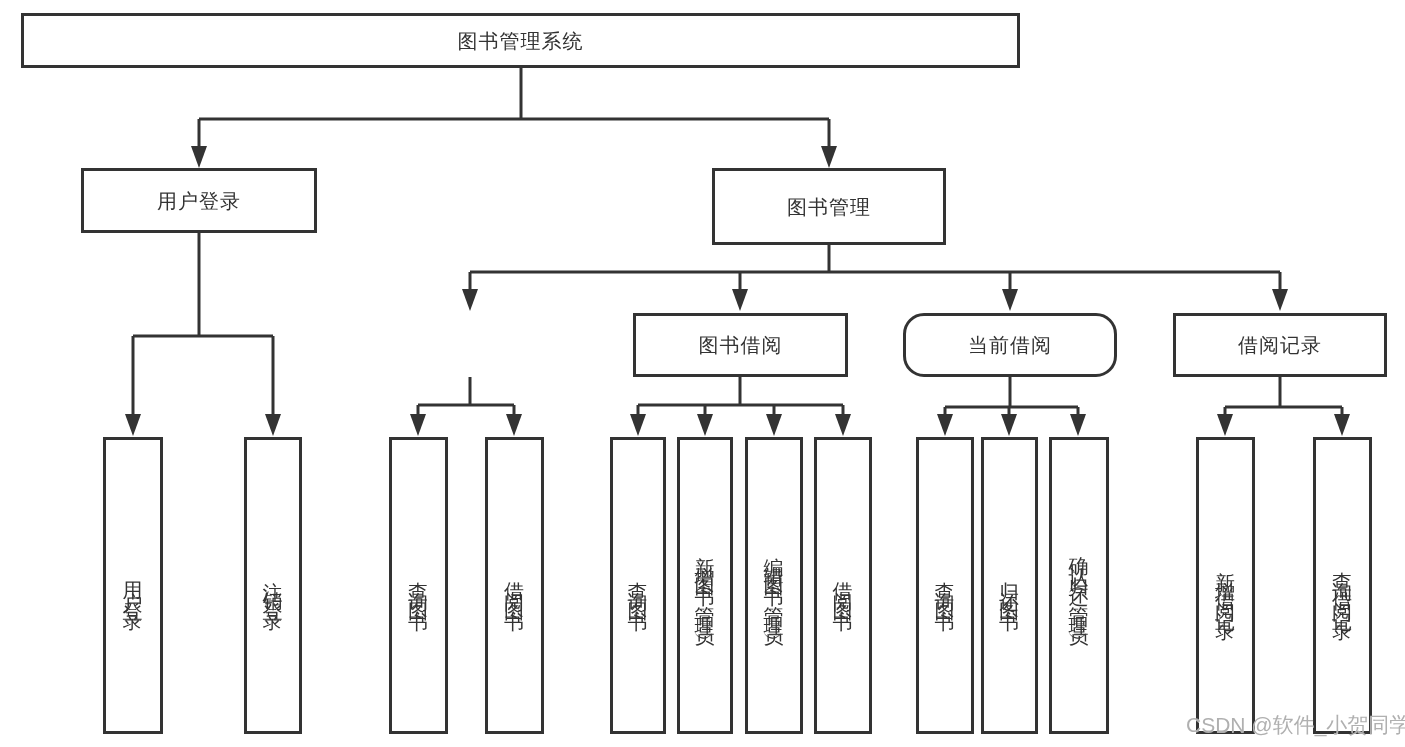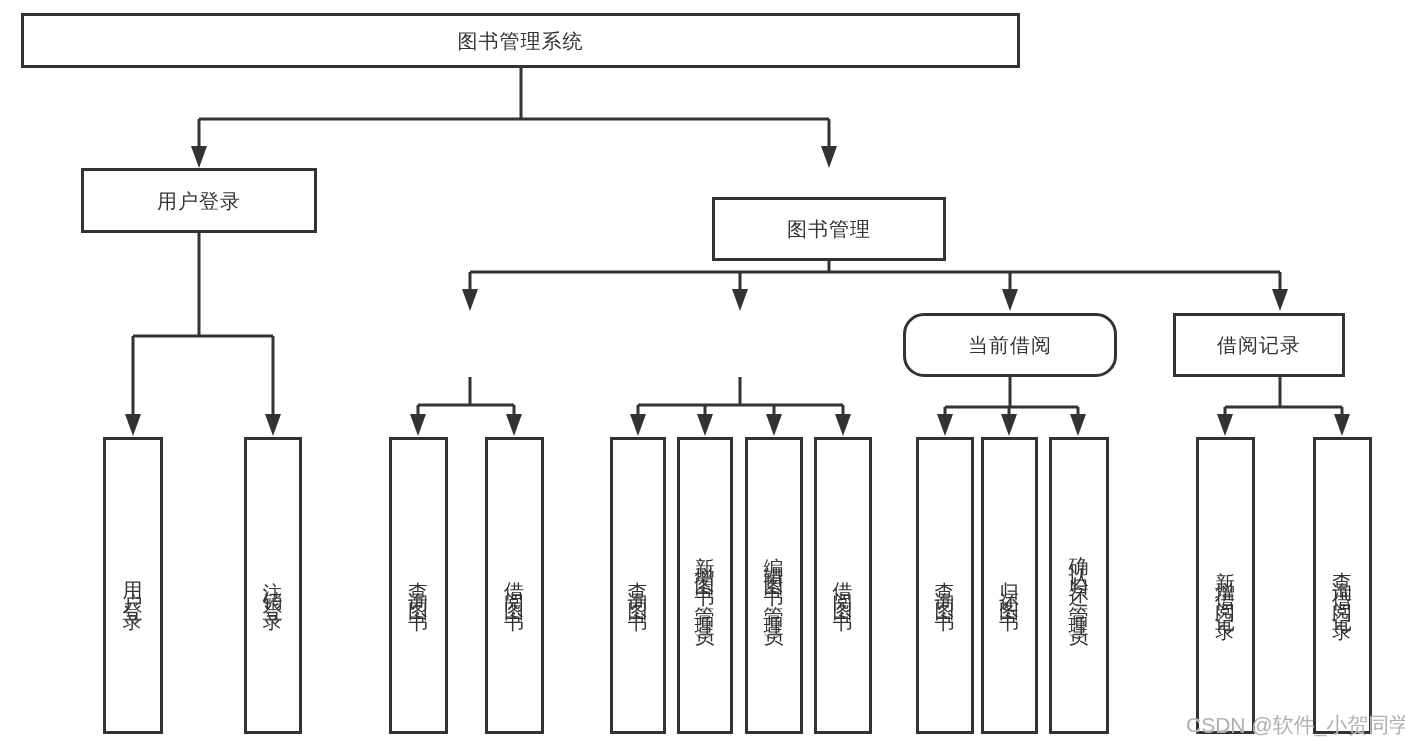--- a/index.html
+++ b/index.html
@@ -28,26 +28,26 @@
     display:flex;align-items:center;justify-content:center;
     font-size:20px;line-height:1;
     z-index:2;
   }
   .h{letter-spacing:1px;}
   .v{writing-mode:vertical-rl;text-orientation:mixed;letter-spacing:10px;}
   
   .b-root{left:21px;top:13px;width:999px;height:55px;}
   
   .b-user{left:81px;top:168px;width:236px;height:65px;}
-  .b-mgmt{left:712px;top:168px;width:234px;height:64px;margin-top:29px;}
+  .b-mgmt{left:712px;top:168px;width:234px;height:77px;}
   
   .b-s0{left:363px;top:313px;width:215px;height:64px;}
   .b-s1{left:633px;top:313px;width:215px;height:64px;}
   .b-s2{left:903px;top:313px;width:214px;height:64px;border-radius:21px;}
-  .b-s3{left:1173px;top:313px;width:172px;height:64px;}
+  .b-s3{left:1173px;top:313px;width:214px;height:64px;}
   
   .leaf{top:437px;height:297px;}
   .b-u0{left:103px;width:60px;}
   .b-u1{left:244px;width:58px;}
   .b-s0c0{left:389px;width:59px;}
   .b-s0c1{left:485px;width:59px;}
   .b-s1c0{left:610px;width:56px;}
   .b-s1c1{left:677px;width:56px;}
   .b-s1c2{left:745px;width:58px;}
   .b-s1c3{left:814px;width:58px;}
@@ -128,20 +128,21 @@
       <polygon points="1217,414 1233,414 1225,436"></polygon>
     <path d="M1342 407 V418"></path>
       <polygon points="1334,414 1350,414 1342,436"></polygon>
   </svg>
 
   <div class="box h b-root">图书管理系统</div>
 
   <div class="box h b-user">用户登录</div>
   <div class="box h b-mgmt">图书管理</div>
 
+  <div class="box h b-s1">图书借阅</div>
   <div class="box h b-s2">当前借阅</div>
   <div class="box h b-s3">借阅记录</div>
 
   <div class="box v leaf b-u0">用户登录</div>
   <div class="box v leaf b-u1">注销登录</div>
 
   <div class="box v leaf b-s0c0">查询图书</div>
   <div class="box v leaf b-s0c1">借阅图书</div>
 
   <div class="box v leaf b-s1c0">查询图书</div>

